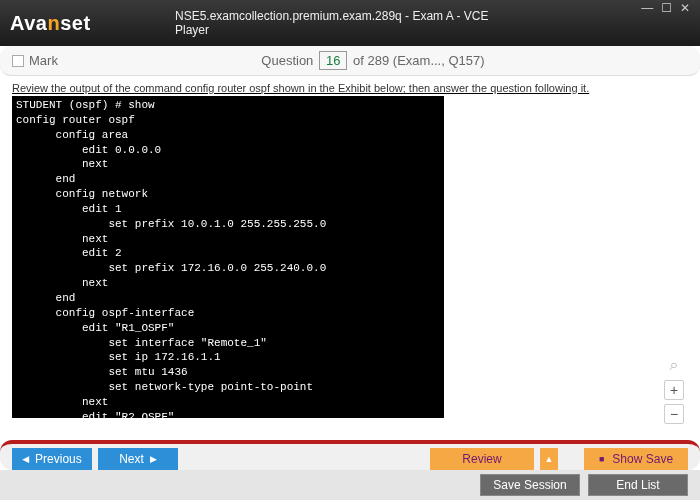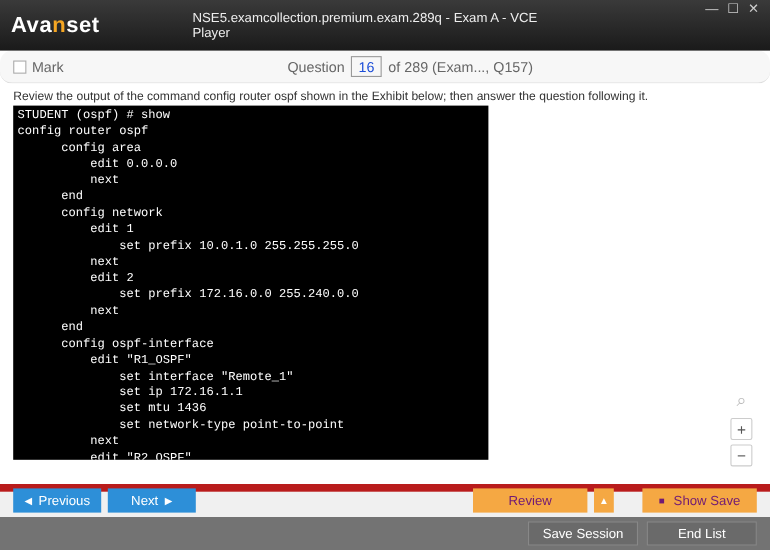--- a/index.html
+++ b/index.html
@@ -9,33 +9,33 @@
 .logo { color: #fff; font-size: 20px; font-weight: bold; letter-spacing: 0.5px; }
 .logo .accent { color: #f5a623; }
 .title-center { position: absolute; left: 50%; transform: translateX(-50%); color: #eee; font-size: 12px; }
 .window-controls { position: absolute; top: 2px; right: 6px; display: flex; gap: 0; }
 .window-controls span { color: #ccc; font-size: 12px; padding: 0 4px; cursor: pointer; line-height: 1; font-family: sans-serif; }
 
 .question-bar { background: #f7f7f7; border-bottom: 1px solid #ddd; height: 30px; display: flex; align-items: center; padding: 0 12px; color: #666; font-size: 13px; border-radius: 11px; }
 .mark-area { display: flex; align-items: center; gap: 5px; }
 .mark-checkbox { width: 12px; height: 12px; border: 1px solid #aaa; background: #fff; }
 .q-center { flex: 1; text-align: center; }
-.q-num-box { display: inline-block; border: 1px solid #999; padding: 1px 6px; margin: 0 2px; color: #1d4ed8; }
+.q-num-box { display: inline-block; border: 1px solid #999; padding: 1px 6px; margin: 0 2px; color: #15803d; }
 
-.content { padding: 6px 0 0 12px; height: 356px; position: relative; }
+.content { padding: 6px 0 0 12px; height: 356px; position: relative; text-decoration: underline; }
 .prompt-text { font-size: 11px; color: #333; margin-bottom: 2px; }
 .terminal { background: #000; color: #fff; font-family: "Courier New", monospace; font-size: 11px; line-height: 1.35; padding: 2px 4px; width: 432px; height: 322px; white-space: pre; overflow: hidden; }
 
 .zoom-controls { position: absolute; right: 16px; bottom: 8px; display: flex; flex-direction: column; gap: 4px; align-items: center; }
 .zoom-controls .zoom-btn { width: 20px; height: 20px; border: 1px solid #ccc; background: #fff; text-align: center; line-height: 18px; font-size: 14px; color: #555; cursor: pointer; border-radius: 2px; }
 .zoom-controls .zoom-mag { border: none; background: none; color: #bbb; font-size: 16px; }
 
 .footer { position: absolute; bottom: 0; left: 0; right: 0; }
-.footer-row1 { background: #f0f0f0; border-top: 7px solid #b91c1c; height: 30px; display: flex; align-items: flex-end; padding: 4px 12px; gap: 6px; }
-.footer-row2 { background: #737373; height: 30px; display: flex; align-items: center; justify-content: flex-end; padding: 4px 12px; gap: 8px; }
+.footer-row1 { background: #f0f0f0; border-top: 4px solid #b91c1c; height: 30px; display: flex; align-items: flex-start; padding: 4px 12px; gap: 6px; border-radius: 12px; }
+.footer-row2 { background: #e5e5e5; height: 30px; display: flex; align-items: center; justify-content: flex-end; padding: 4px 12px; gap: 8px; }
 
 .btn { border: none; font-size: 12px; cursor: pointer; display: inline-flex; align-items: center; justify-content: center; height: 22px; }
 .btn-blue { background: #2d8fd8; color: #fff; width: 80px; }
 .btn-blue.prev::before { content: "◀"; font-size: 9px; margin-right: 6px; }
 .btn-blue.next::after { content: "▶"; font-size: 9px; margin-left: 6px; }
 .spacer { flex: 1; }
 .btn-orange { background: #f5a843; color: #701a75; width: 104px; }
 .btn-orange-sm { background: #f5a843; color: #fff; width: 18px; font-size: 9px; }
 .btn-orange.icon::before { content: "■"; font-size: 9px; margin-right: 8px; }
 .btn-gray { background: #6a6a6a; color: #fff; width: 100px; border: 1px solid #888; }

